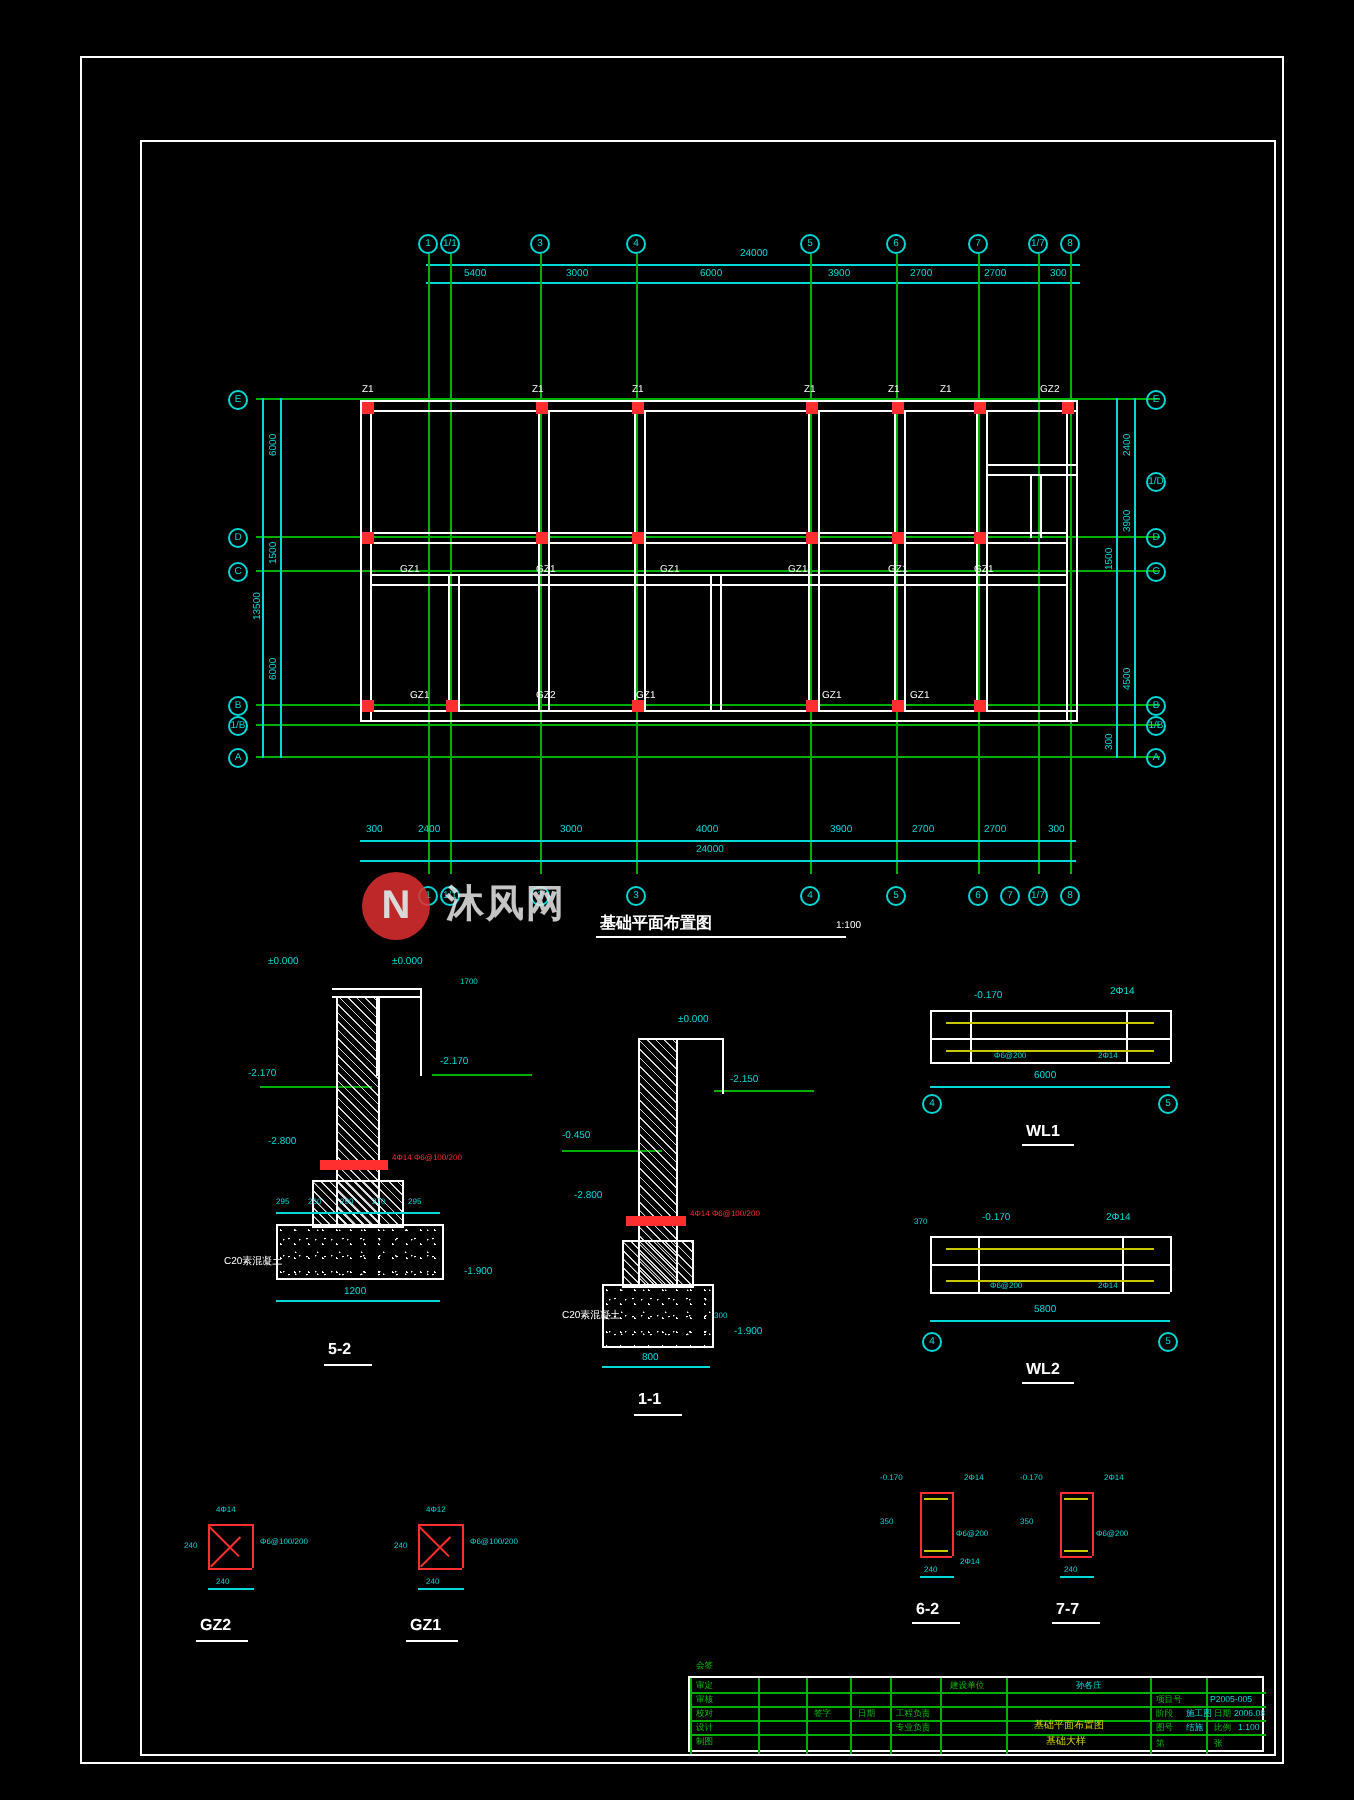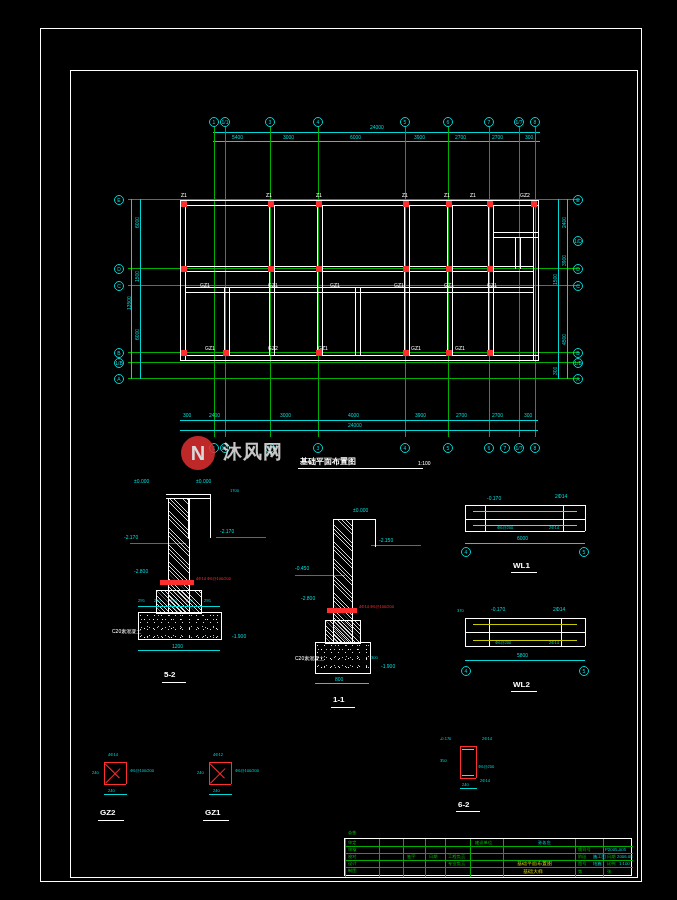--- a/index.html
+++ b/index.html
@@ -316,21 +316,21 @@
     <div class="t cy" style="left:66px;top:118px;font-size:4px;">270</div>
     <div class="t cy" style="left:84px;top:118px;font-size:4px;">295</div>
     <div class="ln cy abs" style="left:18px;top:170px;width:82px;height:1px;"></div>
     <div class="t cy" style="left:52px;top:163px;">1200</div>
     <div class="t wh" style="left:-8px;top:148px;font-size:5px;">C20素混凝土</div>
     <div class="t cy" style="left:110px;top:8px;font-size:4px;">1700</div>
     <div class="t big wh" style="left:44px;top:190px;font-weight:bold;">5-2</div>
     <div class="ln abs" style="left:42px;top:202px;width:24px;height:1px;"></div>
   </div>
 
-  <div class="abs" style="left:285px;top:495px;width:160px;height:215px;">
+  <div class="abs" style="left:271px;top:495px;width:160px;height:215px;">
     <div class="ln gn abs" style="left:10px;top:80px;width:50px;height:1px;"></div>
     <div class="ln gn abs" style="left:86px;top:50px;width:50px;height:1px;"></div>
     <div class="hatch" style="left:48px;top:24px;width:18px;height:125px;border-left:1px solid #fff;border-right:1px solid #fff;"></div>
     <div class="hatch" style="left:40px;top:125px;width:34px;height:22px;border:1px solid #fff;"></div>
     <div class="concrete" style="left:30px;top:147px;width:54px;height:30px;border:1px solid #fff;"></div>
     <div class="ln abs" style="left:48px;top:24px;width:42px;height:1px;"></div>
     <div class="ln abs" style="left:90px;top:24px;width:1px;height:28px;"></div>
     <div class="ln rd abs" style="left:42px;top:113px;width:30px;height:5px;"></div>
     <div class="t rd" style="left:74px;top:109px;font-size:4px;">4Φ14 Φ6@100/200</div>
     <div class="t cy" style="left:68px;top:12px;">±0.000</div>
@@ -410,20 +410,36 @@
     <div class="ln ye abs" style="left:22px;top:45px;width:12px;height:1px;"></div>
     <div class="t cy" style="left:0px;top:28px;font-size:4px;">350</div>
     <div class="t cy" style="left:38px;top:34px;font-size:4px;">Φ6@200</div>
     <div class="t cy" style="left:40px;top:48px;font-size:4px;">2Φ14</div>
     <div class="ln cy abs" style="left:20px;top:58px;width:17px;height:1px;"></div>
     <div class="t cy" style="left:22px;top:52px;font-size:4px;">240</div>
     <div class="t big wh" style="left:18px;top:70px;font-weight:bold;">6-2</div>
     <div class="ln abs" style="left:16px;top:81px;width:24px;height:1px;"></div>
   </div>
 
+  <div class="abs" style="left:510px;top:730px;width:70px;height:90px;">
+    <div class="t cy" style="left:0px;top:6px;font-size:4px;">-0.170</div>
+    <div class="t cy" style="left:42px;top:6px;font-size:4px;">2Φ14</div>
+    <div class="ln rd abs" style="left:20px;top:16px;width:16px;height:1px;"></div>
+    <div class="ln rd abs" style="left:20px;top:48px;width:16px;height:1px;"></div>
+    <div class="ln rd abs" style="left:20px;top:16px;width:1px;height:32px;"></div>
+    <div class="ln rd abs" style="left:36px;top:16px;width:1px;height:32px;"></div>
+    <div class="ln ye abs" style="left:22px;top:19px;width:12px;height:1px;"></div>
+    <div class="ln ye abs" style="left:22px;top:45px;width:12px;height:1px;"></div>
+    <div class="t cy" style="left:0px;top:28px;font-size:4px;">350</div>
+    <div class="t cy" style="left:38px;top:34px;font-size:4px;">Φ6@200</div>
+    <div class="ln cy abs" style="left:20px;top:58px;width:17px;height:1px;"></div>
+    <div class="t cy" style="left:22px;top:52px;font-size:4px;">240</div>
+    <div class="t big wh" style="left:18px;top:70px;font-weight:bold;">7-7</div>
+    <div class="ln abs" style="left:16px;top:81px;width:24px;height:1px;"></div>
+  </div>
 
   <div class="abs" style="left:90px;top:750px;width:80px;height:80px;">
     <div class="t cy" style="left:18px;top:2px;font-size:4px;">4Φ14</div>
     <div class="ln rd abs" style="left:14px;top:12px;width:22px;height:1px;"></div>
     <div class="ln rd abs" style="left:14px;top:34px;width:22px;height:1px;"></div>
     <div class="ln rd abs" style="left:14px;top:12px;width:1px;height:22px;"></div>
     <div class="ln rd abs" style="left:36px;top:12px;width:1px;height:22px;"></div>
     <div class="ln rd abs" style="left:15px;top:13px;width:21px;height:1px;transform:rotate(45deg);transform-origin:left top;"></div>
     <div class="ln rd abs" style="left:15px;top:33px;width:21px;height:1px;transform:rotate(-45deg);transform-origin:left top;"></div>
     <div class="t cy" style="left:40px;top:18px;font-size:4px;">Φ6@100/200</div>

